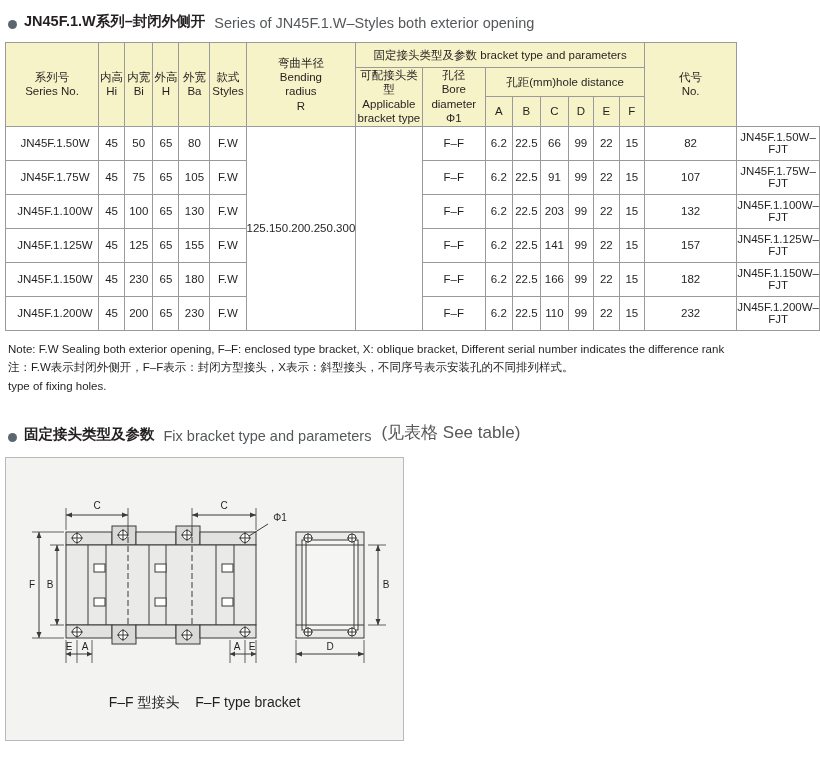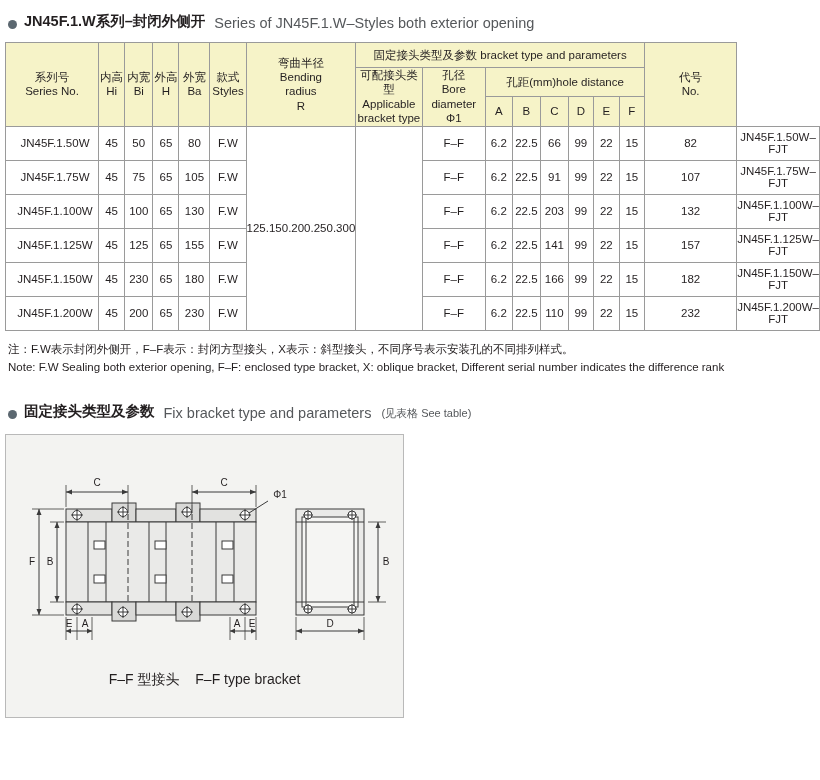--- a/index.html
+++ b/index.html
@@ -39,21 +39,21 @@
     color: #231f20;
     letter-spacing: 0px;
   }
   .head-en {
     font-size: 14.5px;
     color: #55585b;
     margin-left: 9px;
     font-weight: normal;
   }
   .head-note {
-    font-size: 11px;
+    font-size: 17px;
     color: #55585b;
     margin-left: 10px;
   }
 
   #title-row { margin-top: 12px; }
 
   
   .tbl-wrap {
     margin-top: 11px;
     padding-left: 5px;
@@ -333,22 +333,23 @@
     <td>22</td>
     <td>15</td>
     <td>232</td>
     <td class="code-col">JN45F.1.200W–FJT</td>
   </tr>
 </tbody>
     </table>
 </div>
 
 <div class="notes">
+  <div>Note: F.W Sealing both exterior opening, F–F: enclosed type bracket, X: oblique bracket, Different serial number indicates the difference rank</div>
   <div>注：F.W表示封闭外侧开，F–F表示：封闭方型接头，X表示：斜型接头，不同序号表示安装孔的不同排列样式。</div>
-  <div>Note: F.W Sealing both exterior opening, F–F: enclosed type bracket, X: oblique bracket, Different serial number indicates the difference rank</div>
+  <div>type of fixing holes.</div>
 </div>
 
 <div class="section-head" style="margin-top:25px">
   <span class="bullet"></span>
   <span class="head-cn">固定接头类型及参数</span>
   <span class="head-en">Fix bracket type and parameters</span>
   <span class="head-note">(见表格 See table)</span>
 </div>
 
 <div class="panel">

